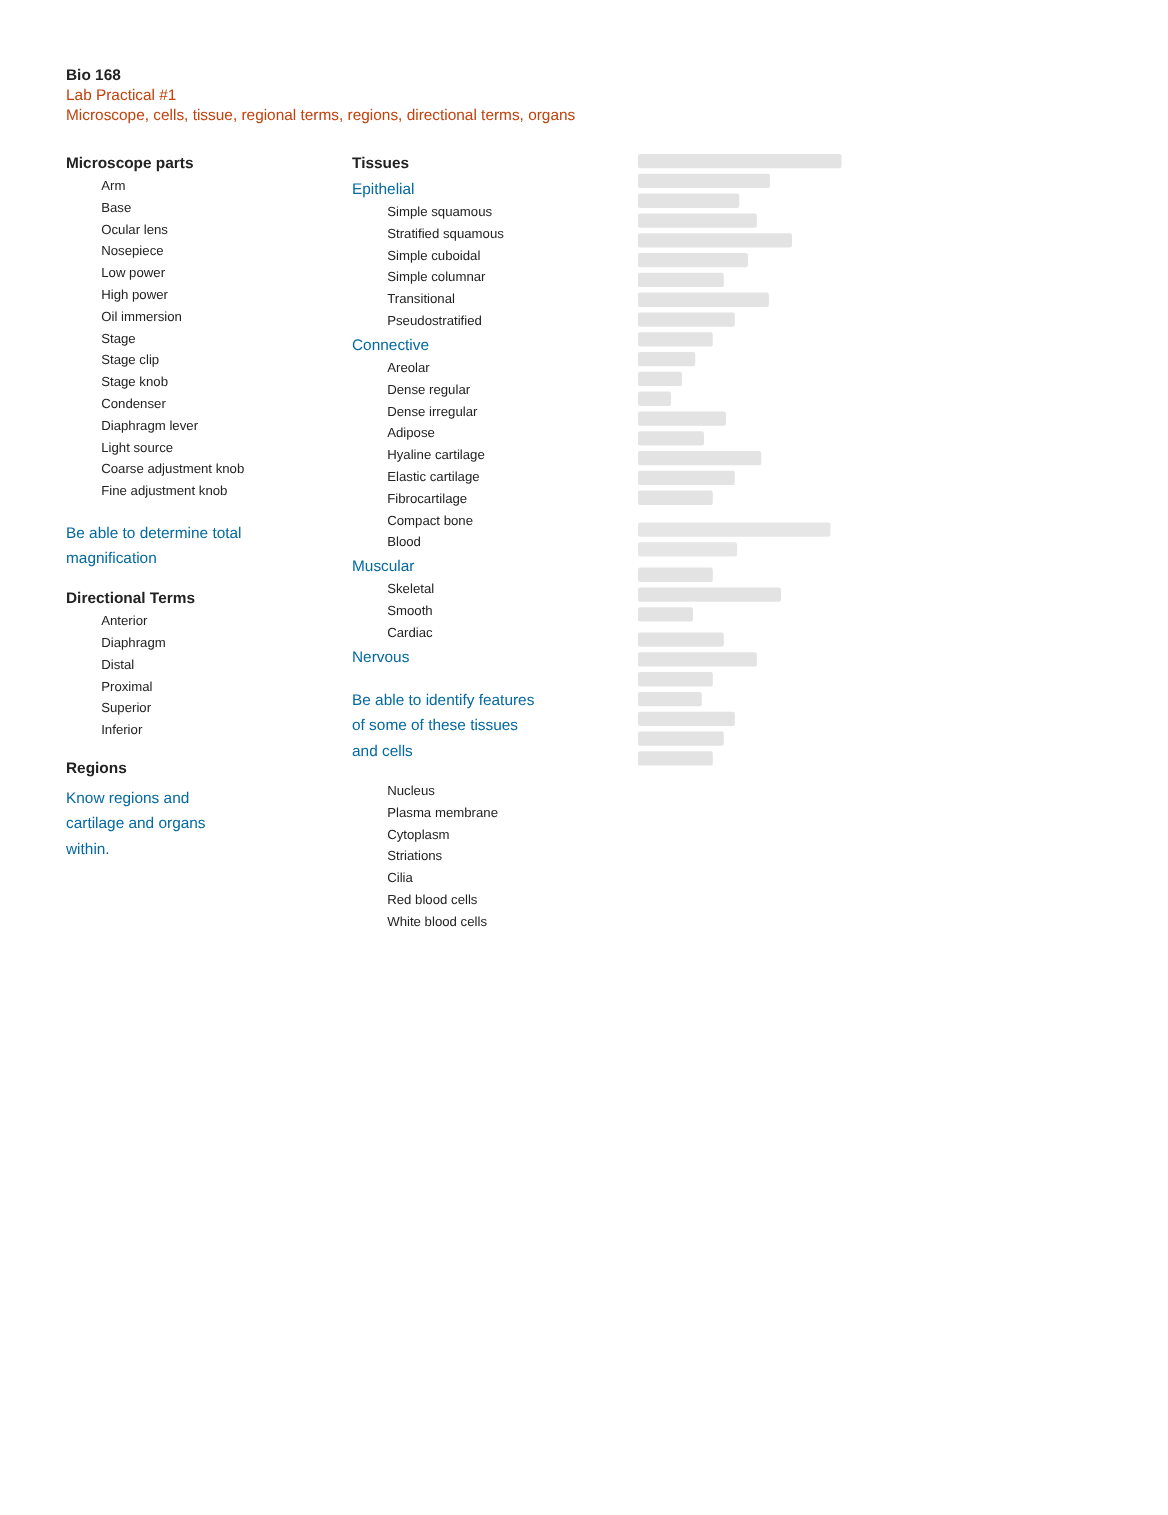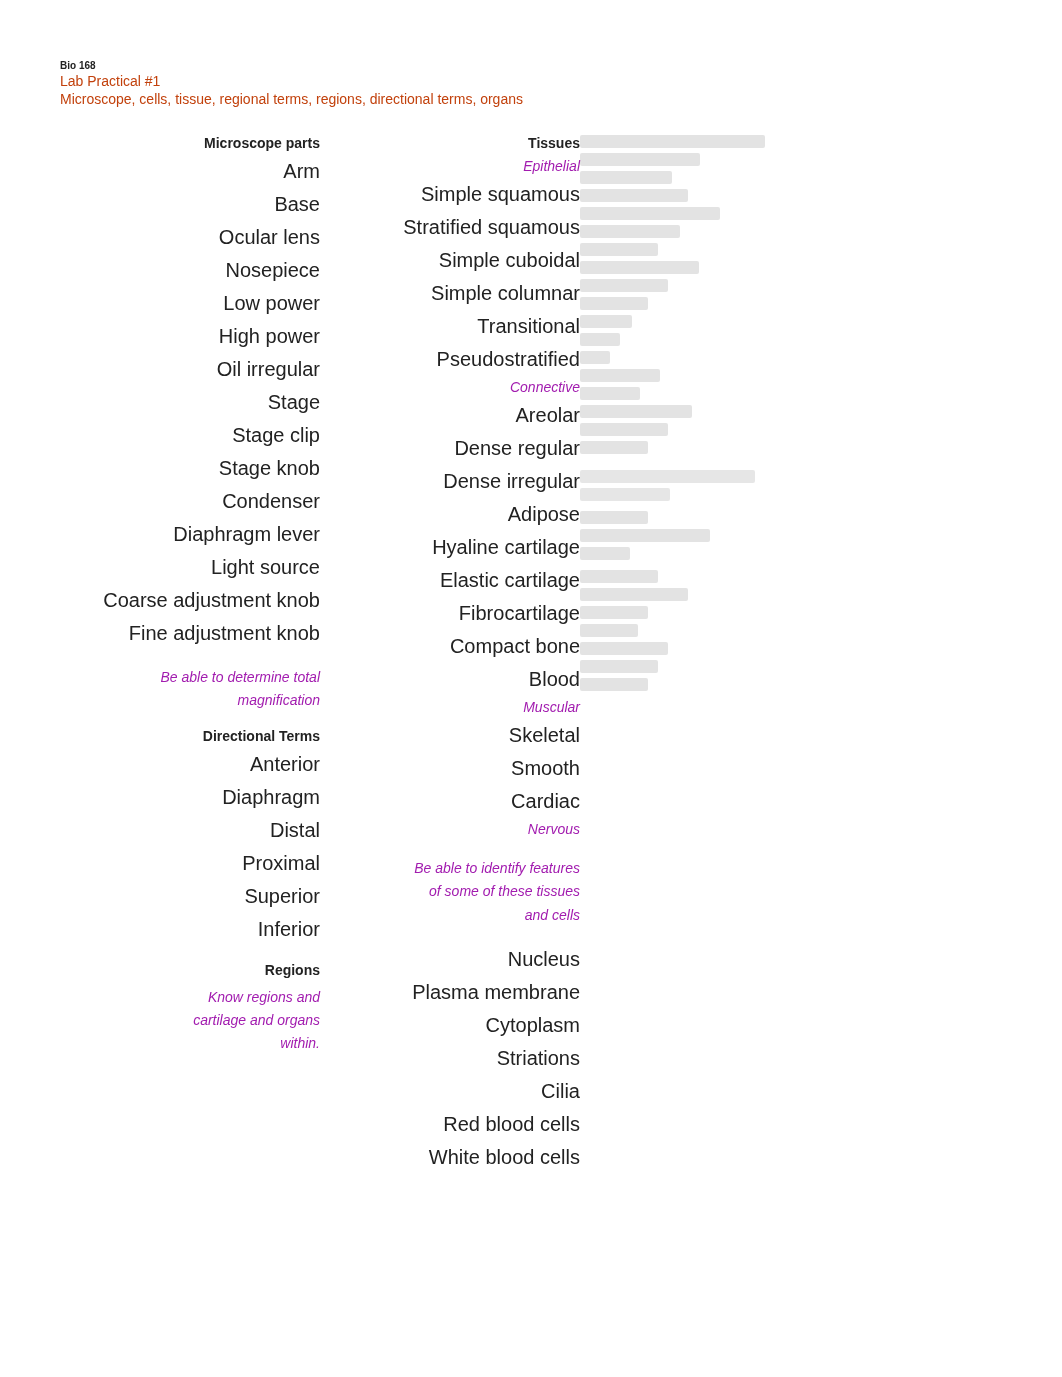--- a/index.html
+++ b/index.html
@@ -17,36 +17,35 @@
       max-width: 1062px;
       min-height: 1377px;
     }
 
     .header-section {
       margin-bottom: 28px;
     }
 
     .header-title {
       font-weight: bold;
-      font-size: 10px;
+      font-size: 14px;
       margin-bottom: 2px;
     }
 
     .header-sub {
       font-size: 14px;
       color: #c2410c;
       margin-bottom: 2px;
     }
 
     .main-content {
       display: flex;
       flex-direction: row;
       align-items: flex-start;
       gap: 0;
-      text-align: right;
     }
 
     .column {
       vertical-align: top;
     }
 
     .col-left {
       width: 260px;
       flex-shrink: 0;
     }
@@ -62,30 +61,30 @@
     }
 
     .section-heading {
       font-weight: bold;
       font-size: 14px;
       margin-bottom: 4px;
       margin-top: 0;
     }
 
     .list-item {
-      font-size: 20px;
+      font-size: 12px;
       line-height: 1.65;
       color: #222;
+      margin-left: 32px;
     }
 
     .list-item-italic {
       font-size: 14px;
       line-height: 1.65;
-      font-style: italic;
-      color: #a21caf;
+      color: #0369a1;
     }
 
     .spacer {
       margin-top: 16px;
     }
 
     .spacer-small {
       margin-top: 8px;
     }
 
@@ -110,21 +109,21 @@
 
   <div class="column col-left">
     <div class="section-heading">Microscope parts</div>
     <div>
       <div class="list-item">Arm</div>
       <div class="list-item">Base</div>
       <div class="list-item">Ocular lens</div>
       <div class="list-item">Nosepiece</div>
       <div class="list-item">Low power</div>
       <div class="list-item">High power</div>
-      <div class="list-item">Oil irregular</div>
+      <div class="list-item">Oil immersion</div>
       <div class="list-item">Stage</div>
       <div class="list-item">Stage clip</div>
       <div class="list-item">Stage knob</div>
       <div class="list-item">Condenser</div>
       <div class="list-item">Diaphragm lever</div>
       <div class="list-item">Light source</div>
       <div class="list-item">Coarse adjustment knob</div>
       <div class="list-item">Fine adjustment knob</div>
     </div>
 

